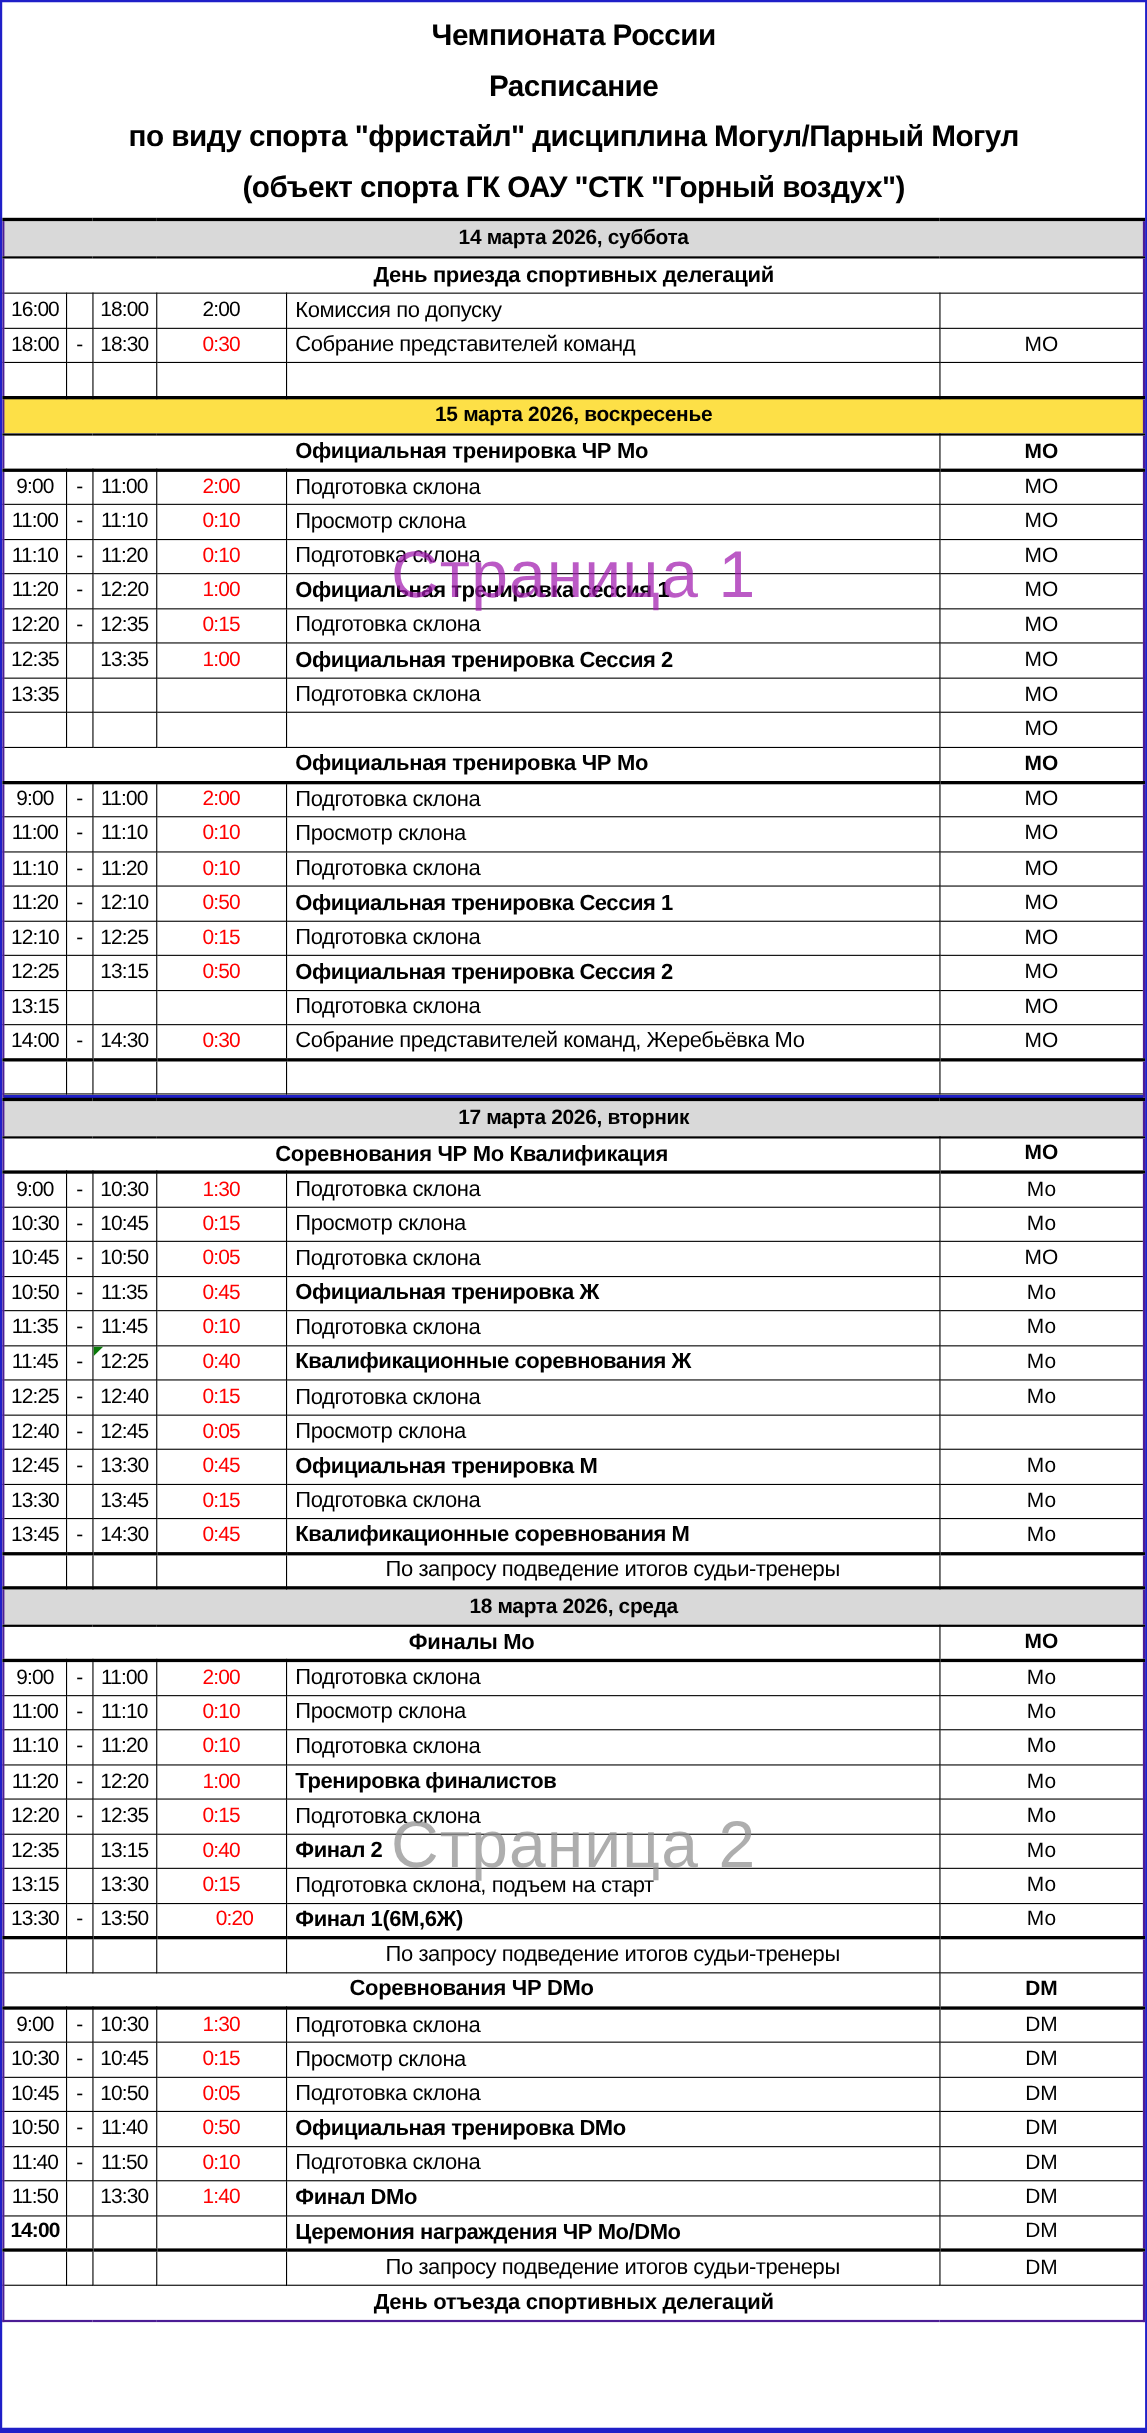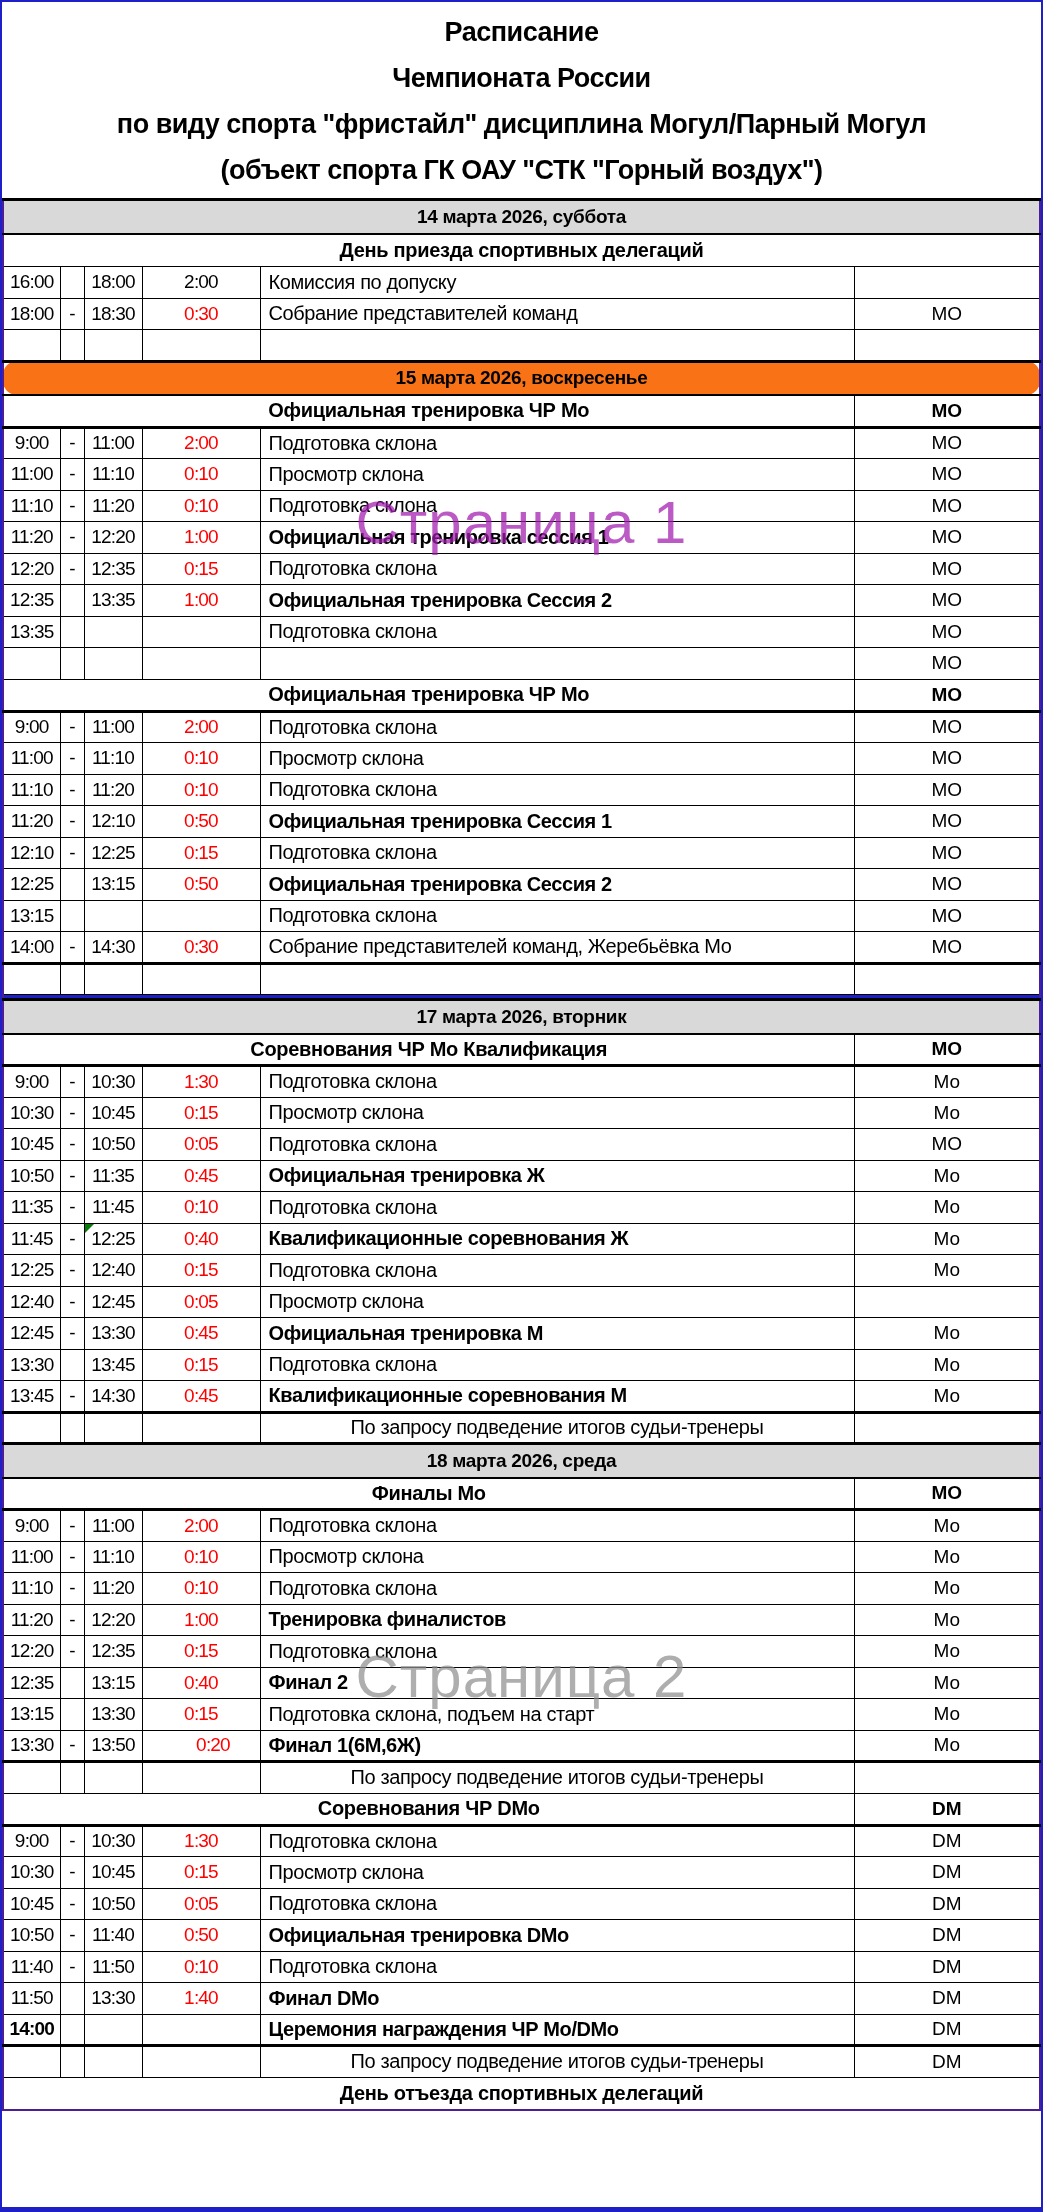--- a/index.html
+++ b/index.html
@@ -68,22 +68,22 @@
   }
   #wm1 { top:486px; }
   #wm2 { top:1640px; }
 </style>
 </head>
 <body>
 
 <div class="page" style="border-color: rgb(31, 31, 200);">
 
   <div class="title-block">
+    <div class="title-line">Чемпионата России</div>
     <div class="title-line">Расписание</div>
-    <div class="title-line">Чемпионата России</div>
     <div class="title-line">по виду спорта "фристайл" дисциплина Могул/Парный Могул</div>
     <div class="title-line">(объект спорта ГК ОАУ "СТК "Горный воздух")</div>
   </div>
 
   <table class="sched">
     <colgroup>
       <col style="width:57px">
         <col style="width:24px">
         <col style="width:58px">
       <col style="width:118px">
@@ -115,21 +115,21 @@
         </tr>
         <tr class="data-row">
           <td class="t"></td>
           <td class="t"></td>
           <td class="t rel"></td>
           <td class="t"></td>
           <td class="act"></td>
           <td class="code"></td>
         </tr>
         <tr class="sec-row">
-          <td class="sec-date" colspan="6" style="background: #f97316; border-radius: 14px;">15 марта 2026, воскресенье</td>
+          <td class="sec-date" colspan="6" style="background: #fde047;">15 марта 2026, воскресенье</td>
         </tr>
         <tr class="sub-row">
           <td class="sub-title" colspan="5">Официальная тренировка ЧР Мо</td>
           <td class="sub-code">МО</td>
         </tr>
         <tr class="data-row">
           <td class="t">9:00</td>
           <td class="t">-</td>
           <td class="t rel">11:00</td>
           <td class="t red" style="color: rgb(255, 0, 0);">2:00</td>

